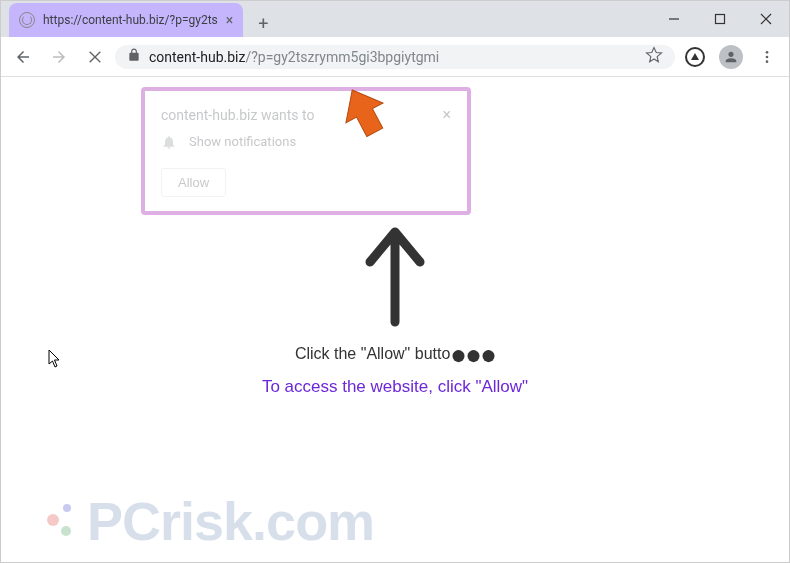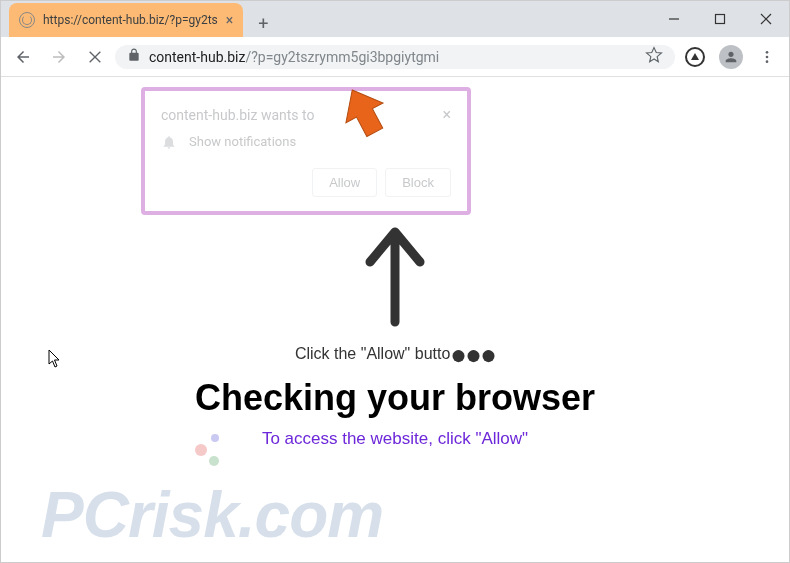--- a/index.html
+++ b/index.html
@@ -5,21 +5,21 @@
 * { margin: 0; padding: 0; box-sizing: border-box; }
 body { font-family: -apple-system, BlinkMacSystemFont, "Segoe UI", Roboto, Arial, sans-serif; background: #fff; width: 790px; height: 563px; overflow: hidden; position: relative; }
 
 
 .window { width: 100%; height: 100%; border: 1px solid #ccc; background: #fff; display: flex; flex-direction: column; }
 .win-btn { width: 46px; height: 32px; display: flex; align-items: center; justify-content: center; color: #333; font-size: 14px; }
 .win-btn svg { width: 12px; height: 12px; }
 
 
 .tabstrip { height: 36px; background: #dee1e6; display: flex; align-items: flex-end; padding-left: 8px; }
-.tab { height: 34px; background: #fdba74; border-radius: 8px 8px 0 0; display: flex; align-items: center; padding: 16px 10px; min-width: 220px; max-width: 240px; font-size: 12px; color: #3c4043; position: relative; }
+.tab { height: 34px; background: #c4b5fd; border-radius: 8px 8px 0 0; display: flex; align-items: center; padding: 16px 10px; min-width: 220px; max-width: 240px; font-size: 12px; color: #3c4043; position: relative; }
 .tab-favicon { width: 16px; height: 16px; border-radius: 50%; border: 1px solid #888; margin-right: 8px; flex-shrink: 0; position: relative; }
 .tab-favicon::after { content: ""; position: absolute; width: 8px; height: 8px; border: 1px solid #888; border-top-color: transparent; border-radius: 50%; top: 2px; left: 2px; }
 .tab-title { white-space: nowrap; overflow: hidden; text-overflow: ellipsis; flex: 1; }
 .tab-close { margin-left: 8px; color: #5f6368; font-size: 14px; }
 .newtab { width: 28px; height: 28px; display: flex; align-items: center; justify-content: center; color: #5f6368; font-size: 18px; margin-left: 6px; }
 
 
 .toolbar { height: 40px; background: #fff; display: flex; align-items: center; padding: 0 6px; gap: 4px; border-bottom: 1px solid #e0e0e0; }
 .nav-btn { width: 32px; height: 32px; border-radius: 50%; display: flex; align-items: center; justify-content: center; color: #5f6368; }
 .nav-btn.disabled { color: #bdbdbd; }
@@ -34,37 +34,37 @@
 
 
 .content { flex: 1; position: relative; background: #fff; overflow: hidden; }
 
 
 .notif-prompt { position: absolute; top: 10px; left: 140px; width: 330px; background: #fff; border: 4px solid #a21caf; border-radius: 4px; padding: 14px 16px; opacity: 0.35; }
 .notif-header { display: flex; justify-content: space-between; align-items: center; font-size: 14px; color: #5f6368; margin-bottom: 10px; }
 .notif-close { font-size: 16px; color: #5f6368; }
 .notif-body { display: flex; gap: 12px; font-size: 13px; color: #5f6368; margin-bottom: 14px; }
 .bell-icon { font-size: 16px; }
-.notif-buttons { display: flex; justify-content: flex-end; gap: 8px; }
+.notif-buttons { display: flex; justify-content: space-between; gap: 24px; }
 .notif-btn { border: 1px solid #dadce0; background: #fff; padding: 6px 16px; font-size: 13px; color: #5f6368; border-radius: 3px; }
 
 
 .orange-arrow { position: absolute; top: 100px; left: 340px; }
 
 
 .page-center { position: absolute; top: 150px; left: 0; right: 0; text-align: center; }
 .big-arrow { display: inline-block; margin-bottom: 8px; }
 .big-arrow svg { width: 70px; height: 100px; }
 .click-text { font-size: 16px; color: #333; margin-bottom: 6px; font-family: Arial, sans-serif; }
 .dots { font-size: 28px; letter-spacing: -2px; vertical-align: middle; }
 .heading { font-size: 36px; font-weight: bold; color: #000; margin-bottom: 10px; font-family: Arial, sans-serif; }
 .subtext { font-size: 17px; color: #6d28d9; font-family: Arial, sans-serif; }
 
 
-.watermark { position: absolute; bottom: 10px; left: 40px; font-size: 64px; font-weight: bold; font-style: italic; color: rgba(30, 80, 140, 0.18); font-family: Arial, sans-serif; letter-spacing: -1px; display: flex; align-items: center; flex-direction: column; }
+.watermark { position: absolute; bottom: 10px; left: 40px; font-size: 54px; font-weight: bold; color: rgba(30, 80, 140, 0.18); font-family: Arial, sans-serif; letter-spacing: -1px; display: flex; align-items: center; }
 .wm-dots { position: relative; width: 54px; height: 54px; margin-right: -8px; }
 .wm-dot { position: absolute; border-radius: 50%; }
 .wm-d1 { width: 12px; height: 12px; background: rgba(220, 40, 40, 0.25); top: 20px; left: 6px; }
 .wm-d2 { width: 10px; height: 10px; background: rgba(40, 140, 60, 0.25); top: 32px; left: 20px; }
 .wm-d3 { width: 8px; height: 8px; background: rgba(40, 40, 200, 0.25); top: 10px; left: 22px; }
 
 
 .mouse-cursor { position: absolute; top: 272px; left: 47px; }
 </style>
 </head>
@@ -166,21 +166,20 @@
       <div class="notif-body">
         <span class="bell-icon">
           <svg width="16" height="16" viewBox="0 0 24 24">
               <path d="M12 22c1.1 0 2-.9 2-2h-4c0 1.1.9 2 2 2zm6-6V11c0-3.1-2.1-5.6-5-6.3V4c0-.6-.4-1-1-1s-1 .4-1 1v.7C8.1 5.4 6 7.9 6 11v5l-2 2v1h16v-1l-2-2z" fill="#9aa0a6"></path>
             </svg>
         </span>
         <span>Show notifications</span>
       </div>
       <div class="notif-buttons">
         <button class="notif-btn">Allow</button>
-        <button class="notif-btn">Block</button>
       </div>
     </div>
 
     <div class="orange-arrow" style="top:8px; left:338px;">
       <svg width="50" height="55" viewBox="0 0 50 55">
         <path d="M25 2 L46 28 L34 28 L34 50 L16 50 L16 28 L4 28 Z" fill="#e8641b" stroke="#b34a0f" stroke-width="1" transform="rotate(-28 25 27)"></path>
       </svg>
     </div>
 
     <div class="mouse-cursor">
@@ -191,21 +190,20 @@
 
     <div class="page-center">
       <div class="big-arrow">
         <svg viewBox="0 0 70 100">
           <path d="M35 5 L60 35 M35 5 L10 35 M35 5 L35 95" stroke="#333" stroke-width="9" fill="none" stroke-linecap="round" stroke-linejoin="round"></path>
         </svg>
       </div>
       <div class="click-text">
         <span>Click the "Allow" butto</span><span class="dots">●●●</span>
       </div>
-      <div class="heading">Checking your browser</div>
       <div class="subtext">To access the website, click "Allow"</div>
     </div>
 
     <div class="watermark">
       <span class="wm-dots">
         <span class="wm-dot wm-d1"></span>
         <span class="wm-dot wm-d2"></span>
         <span class="wm-dot wm-d3"></span>
       </span>
       <span>PCrisk.com</span>

